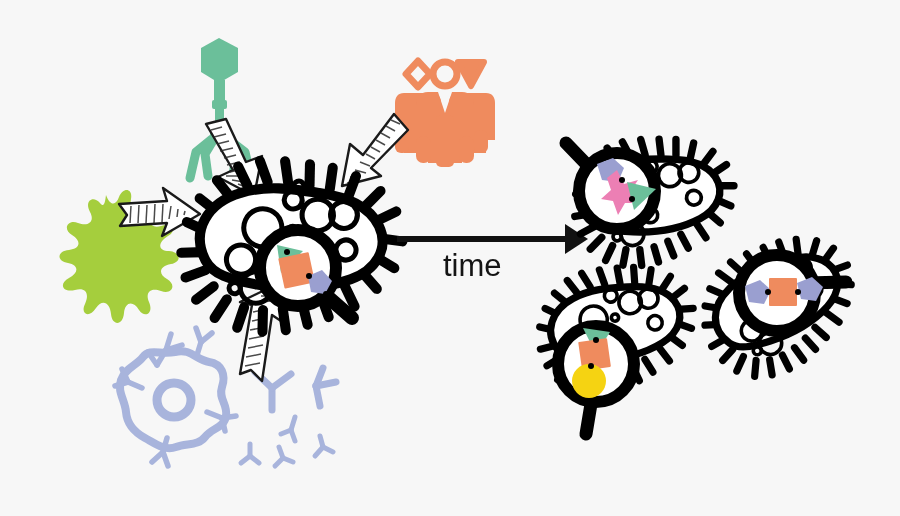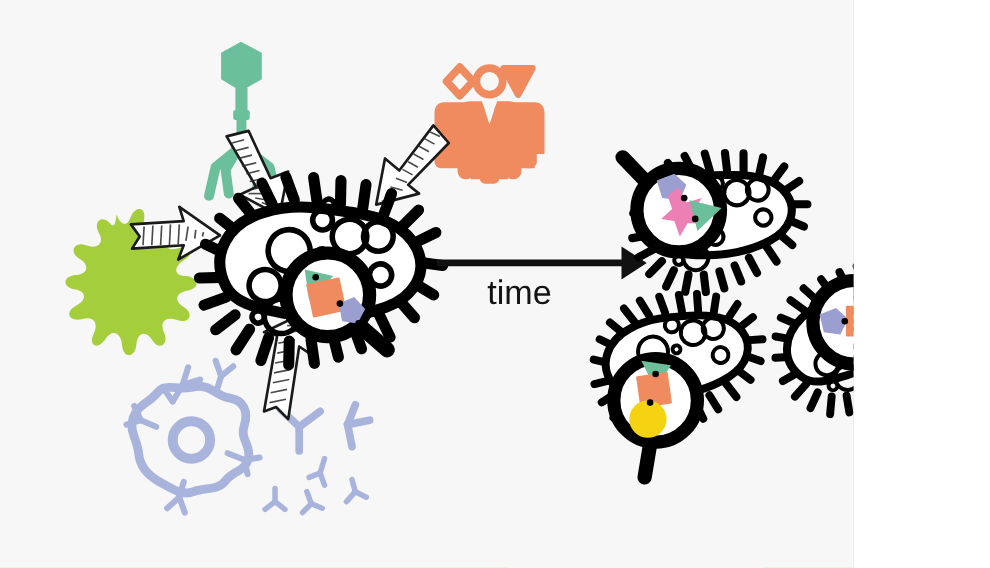--- a/index.html
+++ b/index.html
@@ -2,23 +2,23 @@
 <html><head>
 <meta charset="utf-8">
 <style>
   html, body {
     margin: 0;
     padding: 0;
     background: #ffffff;
   }
   #scene {
     position: relative;
-    width: 776px;
+    width: 900px;
     height: 516px;
-    background: #86efac;
+    background: #d946ef;
     overflow: hidden;
     font-family: "Liberation Sans", sans-serif;
   }
   #scene svg {
     display: block;
   }
   .time-label {
     font-family: "Liberation Sans", sans-serif;
     font-size: 31px;
     fill: #141414;

